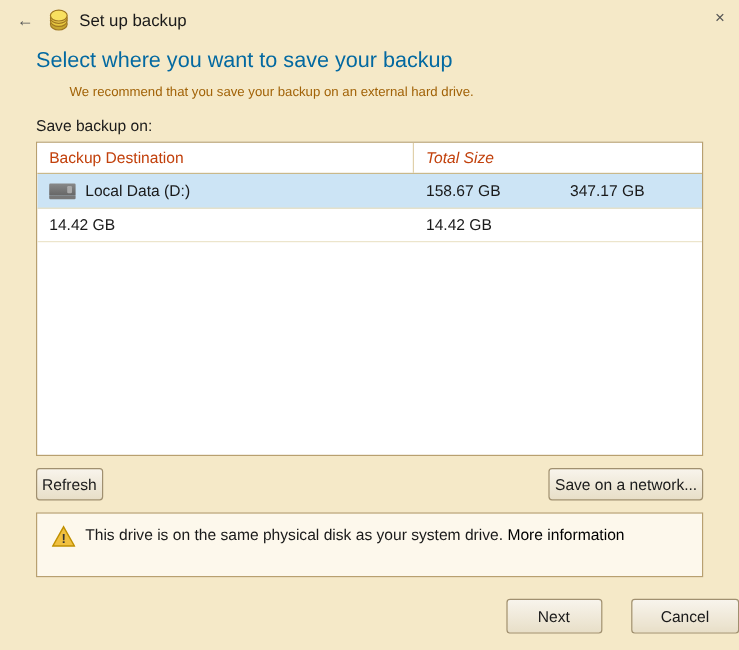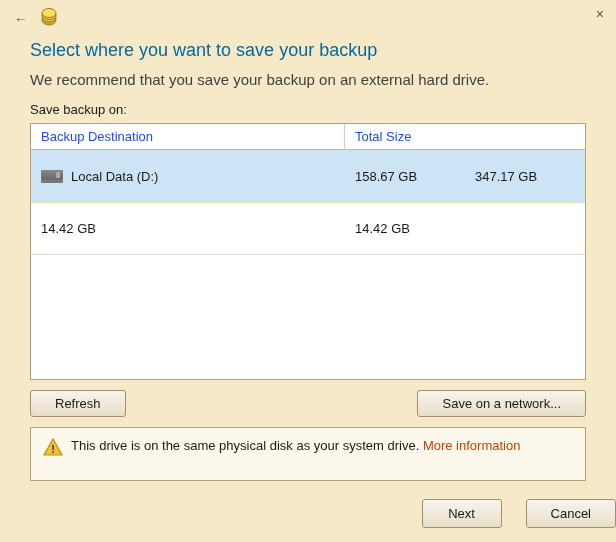--- a/index.html
+++ b/index.html
@@ -65,23 +65,24 @@
       display: flex;
       flex-direction: column;
     }
     .heading {
       font-size: 18px;
       color: #0369a1;
       font-weight: 400;
       margin-bottom: 10px;
     }
     .subtext {
-      font-size: 15px;
-      color: #404040;
+      font-size: 11px;
+      color: #a16207;
       margin-bottom: 14px;
+      margin-left: 28px;
     }
     .save-label {
       font-size: 13px;
       color: #1a1a1a;
       margin-bottom: 6px;
     }
     .table-container {
       border: 1px solid #b8a070;
       background: white;
       flex: 1;
@@ -91,39 +92,38 @@
     .table-header {
       display: grid;
       grid-template-columns: 1fr 120px 120px;
       background: white;
       border-bottom: 1px solid #c9b88a;
     }
     .th {
       padding: 5px 10px;
       font-size: 13px;
       font-weight: 400;
-      color: #1d4ed8;
+      color: #c2410c;
       border-right: 1px solid #e0d0aa;
     }
-    .th:last-child { border-right: none; }
+    .th:last-child { border-right: none; font-style: italic; }
     .table-row {
       display: grid;
       grid-template-columns: 1fr 120px 120px;
       border-bottom: 1px solid #e8dfc0;
       cursor: pointer;
     }
     .table-row:first-child {
       background: #cce4f5;
     }
     .td {
-      padding: 18px 10px;
-      font-size: 13px;
-      color: #1a1a1a;
-      display: flex;
-      align-items: center;
+      padding: 6px 10px;
+      font-size: 13px;
+      color: #1a1a1a;
+      display: flex;
       gap: 6px;
     }
     .drive-icon {
       width: 24px;
       height: 16px;
       display: inline-flex;
       flex-direction: column;
       justify-content: center;
     }
     .drive-body {
@@ -148,21 +148,21 @@
       height: 3px;
       background: #777;
       border-radius: 0 0 1px 1px;
     }
     .buttons-row {
       display: flex;
       justify-content: space-between;
       margin-bottom: 10px;
     }
     .btn {
-      padding: 5px 24px;
+      padding: 5px 4px;
       font-size: 13px;
       background: linear-gradient(to bottom, #f8f4ec, #e8dfc8);
       border: 1px solid #a09070;
       border-radius: 3px;
       cursor: pointer;
       color: #1a1a1a;
     }
     .warning-box {
       border: 1px solid #b8a070;
       background: #fdf8ec;
@@ -177,21 +177,21 @@
       height: 20px;
       flex-shrink: 0;
       margin-top: 1px;
     }
     .warning-text {
       font-size: 13px;
       color: #1a1a1a;
       line-height: 1.5;
     }
     .warning-link {
-      color: #c2410c;
+      color: #000000;
       text-decoration: none;
       cursor: pointer;
     }
     .footer {
       display: flex;
       justify-content: flex-end;
       align-items: flex-start;
       padding: 8px 0 14px 14px;
       gap: 24px;
     }
@@ -217,20 +217,21 @@
   <div class="title-bar">
     <div class="title-bar-left">
       <button class="back-btn">←</button>
 
       <svg class="title-icon" viewBox="0 0 22 22" fill="none">
         <ellipse cx="11" cy="14" rx="7" ry="5" fill="#c8a830" stroke="#a07820" stroke-width="1"></ellipse>
         <ellipse cx="11" cy="11" rx="7" ry="5" fill="#e8c840" stroke="#a07820" stroke-width="1"></ellipse>
         <ellipse cx="11" cy="9" rx="7" ry="4.5" fill="#f0d050" stroke="#a07820" stroke-width="1"></ellipse>
         <ellipse cx="11" cy="7" rx="7" ry="4.5" fill="#f8e060" stroke="#a07820" stroke-width="1"></ellipse>
       </svg>
+      <span class="title-text">Set up backup</span>
     </div>
     <button class="close-btn">×</button>
   </div>
 
   <div class="content">
     <div class="heading">Select where you want to save your backup</div>
     <div class="subtext">We recommend that you save your backup on an external hard drive.</div>
     <div class="save-label">Save backup on:</div>
 
     <div class="table-container">

